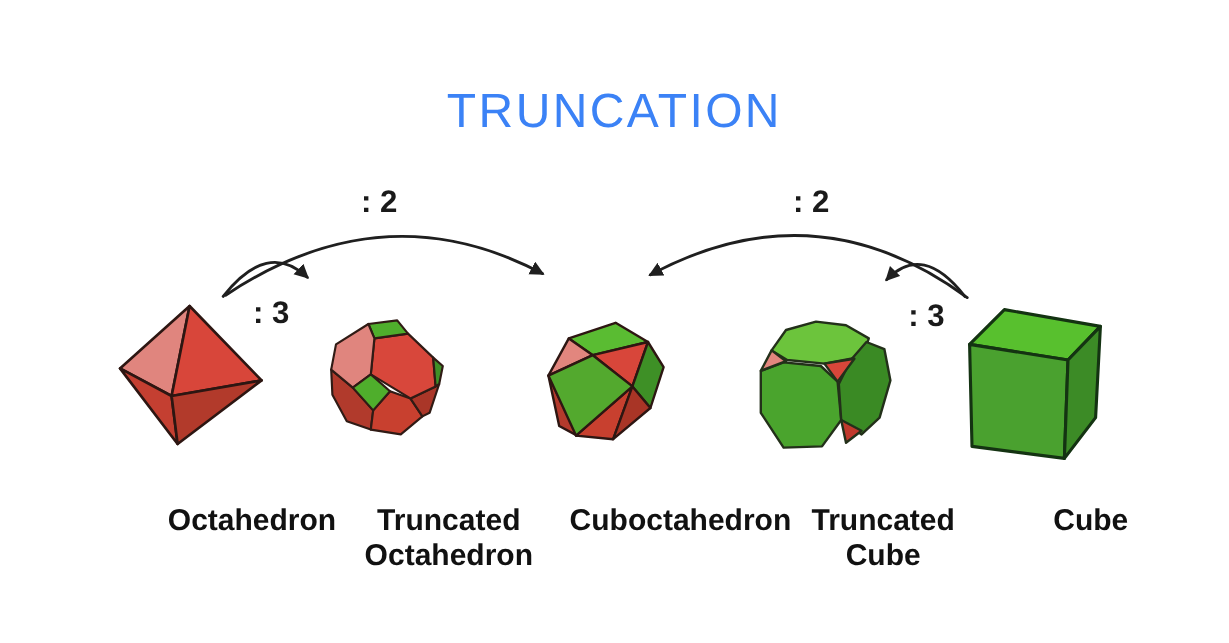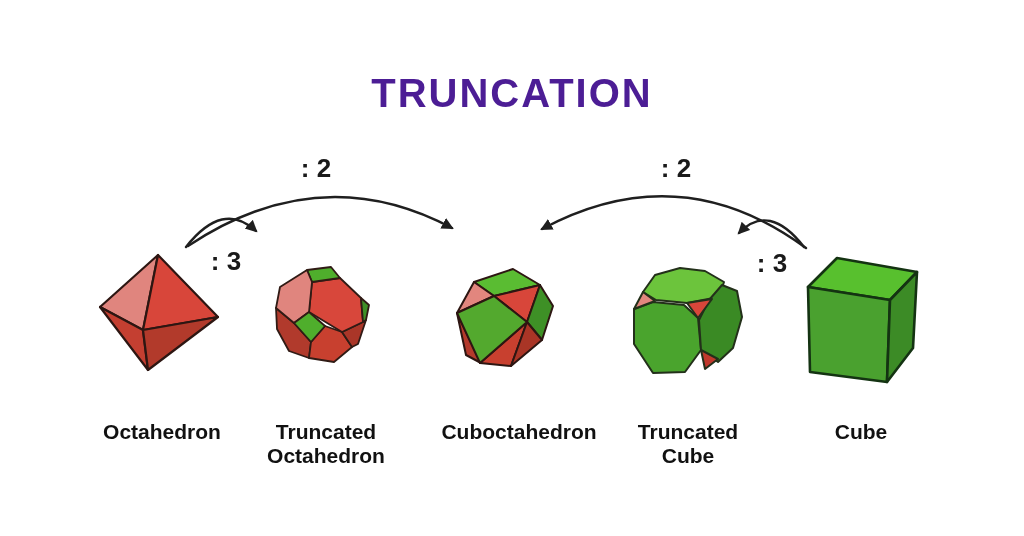--- a/index.html
+++ b/index.html
@@ -11,43 +11,44 @@
     overflow: hidden;
     font-family: "Liberation Sans", sans-serif;
     color: #111111;
   }
   .title {
     position: absolute;
     left: 512px;
     top: 71px;
     transform: translateX(-50%);
     font-size: 40px;
-    font-weight: 700;
+    font-weight: 400;
     letter-spacing: 2px;
-    color: #4c1d95;
+    color: #3b82f6;
     white-space: nowrap;
   }
   .ratio-label {
     position: absolute;
     transform: translate(-50%, -50%);
     font-size: 26px;
     font-weight: 800;
     color: #1a1a1a;
     white-space: pre;
   }
   .shape-label {
     position: absolute;
     transform: translateX(-50%);
     top: 420px;
-    font-size: 21px;
+    font-size: 25px;
     font-weight: 800;
     line-height: 1.15;
     text-align: center;
     color: #111111;
     white-space: pre-line;
+    margin-left: 48px;
   }
   svg.diagram {
     position: absolute;
     left: 0; top: 0;
   }
   polygon { stroke-linejoin: round; }
   path.arrow { fill: none; stroke: #1f1f1f; stroke-width: 2.4; stroke-linecap: round; }
 </style>
 </head>
 <body>

